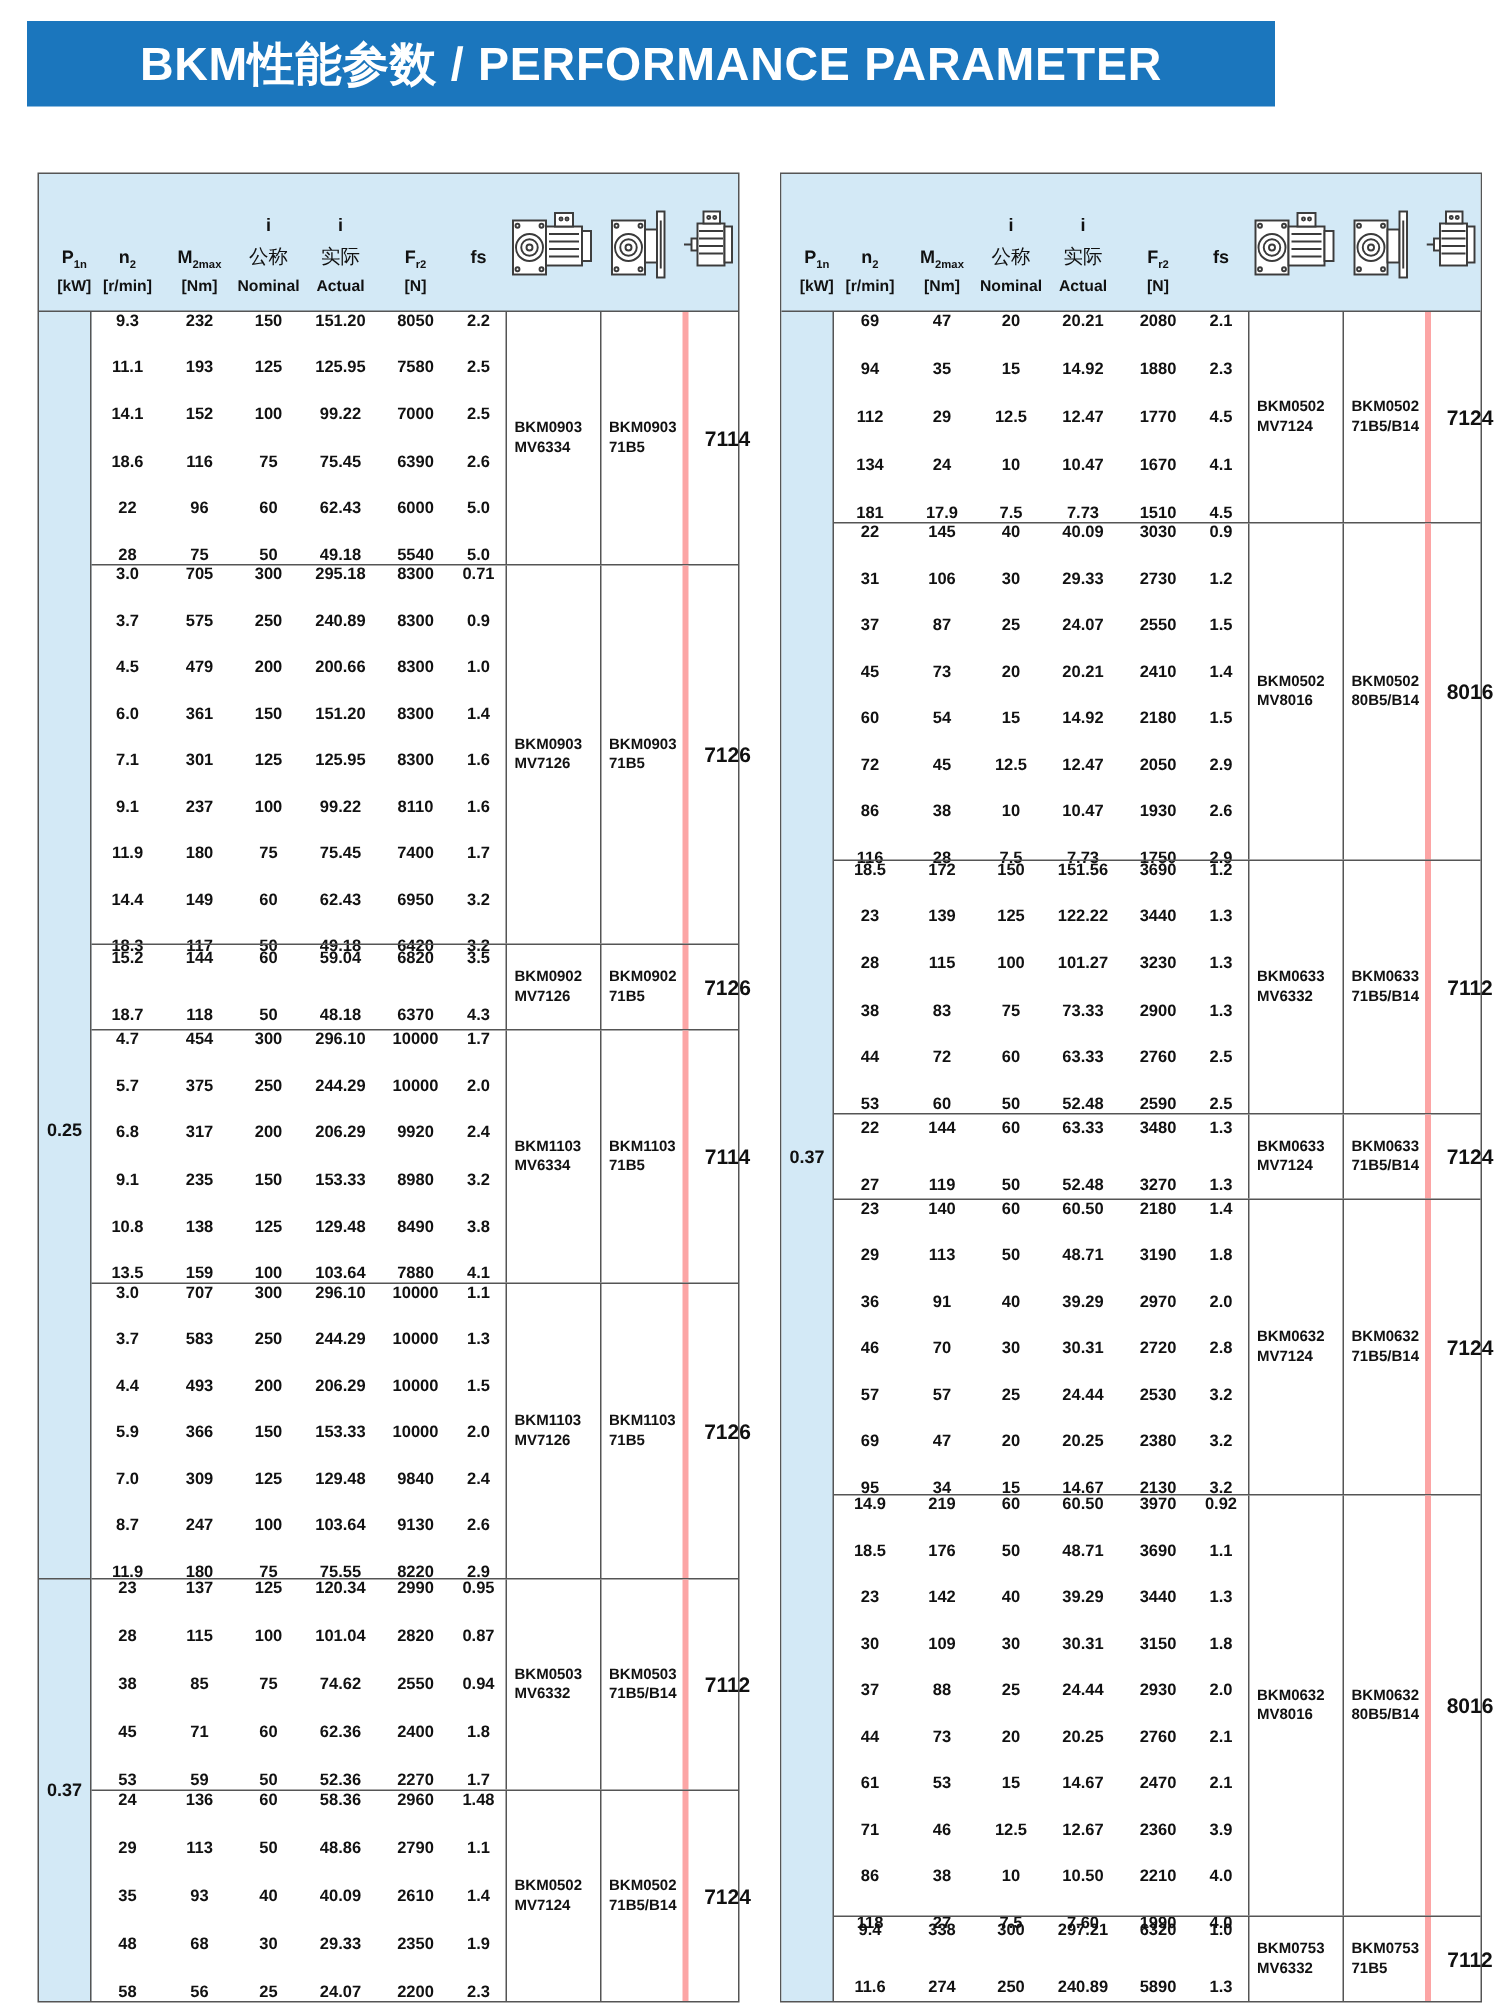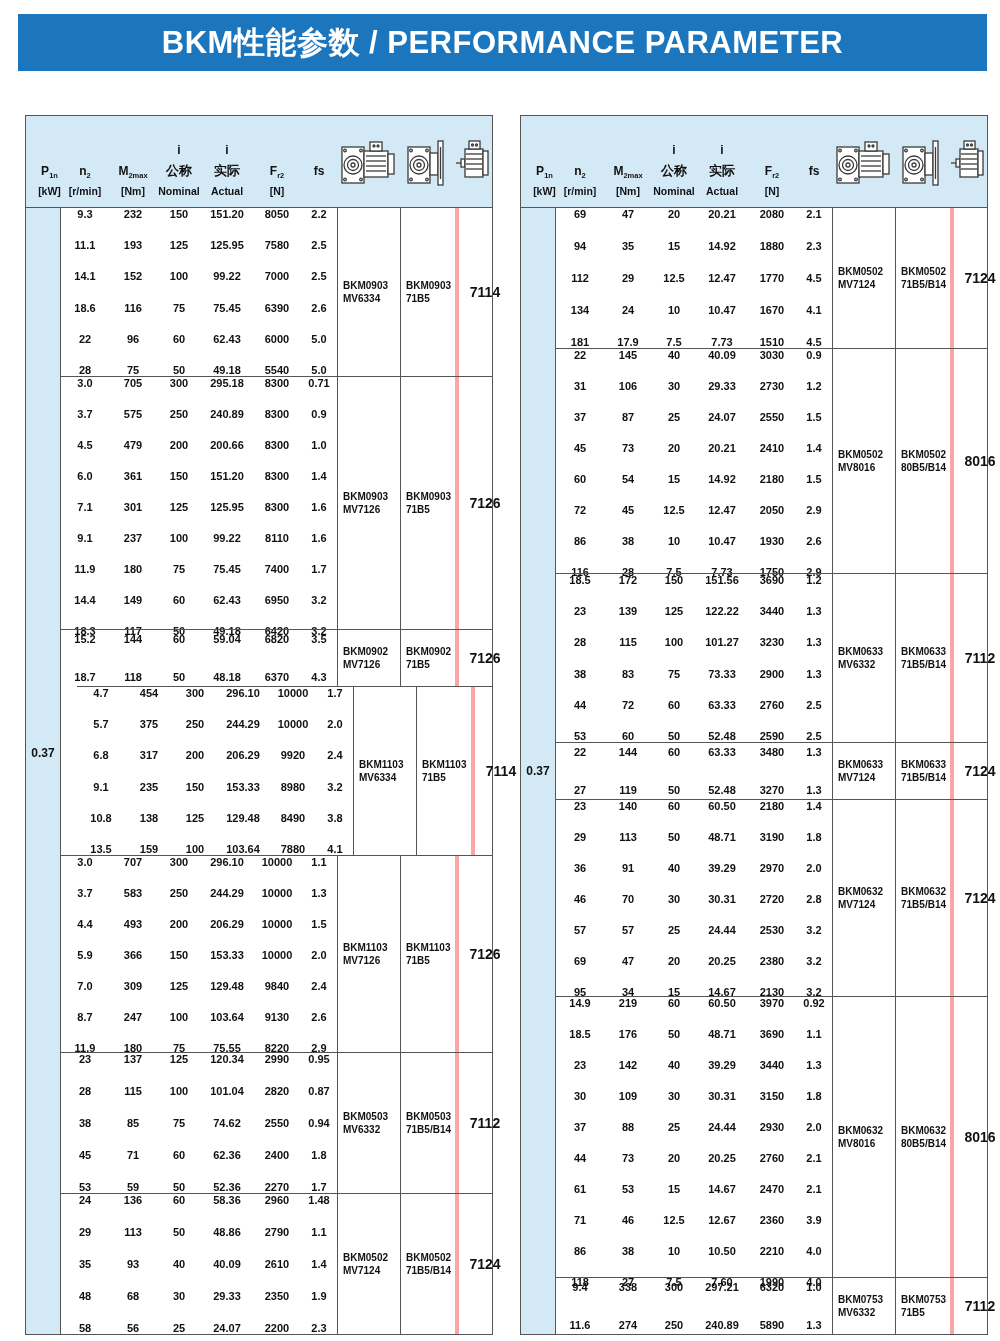--- a/index.html
+++ b/index.html
@@ -1,34 +1,34 @@
 <!DOCTYPE html>
 <html><head>
 <meta charset="utf-8">
 <style>
   html,body{margin:0;padding:0;background:#fff;}
   .page{position:relative;width:1000px;height:1341px;background:#ffffff;
         font-family:"Liberation Sans",sans-serif;color:#111;}
-  .banner{position:absolute;left:18px;top:14px;width:969px;height:57px;
+  .banner{position:absolute;left:18px;top:14px;width:832px;height:57px;
           background:#1b76bd;display:flex;align-items:center;justify-content:center;}
   .banner span{color:#ffffff;font-weight:bold;font-size:31px;letter-spacing:.5px;}
 
   .ptable{position:absolute;top:115px;width:466px;height:1218px;border:1px solid #555;
           display:flex;flex-direction:column;box-sizing:content-box;background:#fff;}
   .ptable.left{left:25px;}
   .ptable.right{left:520px;}
 
   
   .thead{height:91px;background:#d3e9f6;border-bottom:1px solid #555;display:flex;flex:none;}
   .hcol{display:flex;flex-direction:column;align-items:center;justify-content:flex-end;
         padding-bottom:7px;box-sizing:border-box;}
   .h-top{height:20px;font-weight:bold;font-size:12px;line-height:20px;}
   .h-sym{height:22px;font-weight:bold;font-size:12px;line-height:22px;white-space:nowrap;}
   .h-sym sub{font-size:7.5px;}
-  .h-zh{height:22px;font-weight:bold;font-size:13px;line-height:22px;white-space:nowrap;}
+  .h-zh{height:22px;font-weight:normal;font-size:13px;line-height:22px;white-space:nowrap;}
   .h-unit{height:18px;font-weight:bold;font-size:10.5px;line-height:18px;white-space:nowrap;}
   .hicon{display:flex;align-items:center;justify-content:center;padding-bottom:0;}
   .hicon svg{display:block;}
 
   .w-p{width:35px;padding-left:12px;} .w-n2{width:48px;} .w-m2{width:48px;} .w-inom{width:44px;}
   .w-iact{width:52px;} .w-fr2{width:48px;} .w-fs{width:36px;}
   .w-m1{width:63px;} .w-m2c{width:55px;} .w-cc{width:36px;}
 
   
   .tbody{flex:1;display:flex;min-height:0;}
@@ -149,20 +149,23 @@
             <line x1="10" y1="32" x2="26" y2="32"></line>
           <rect x="13" y="4" width="11" height="8" fill="#fff"></rect>
           <circle cx="16.5" cy="8" r="1"></circle>
             <circle cx="20.5" cy="8" r="1"></circle>
           <rect x="27" y="14" width="5" height="24" fill="#fff"></rect>
         </svg>
       </div>
     </div>
     <div class="tbody">
       <div class="pcol">
+          <div class="pseg" style="flex-grow: 30;">
+            <span class="plabel">0.25</span>
+          </div>
           <div class="pseg" style="flex-grow: 10;">
             <span class="plabel">0.37</span>
           </div>
         </div>
       <div class="groups">
           <div class="group" style="flex-grow: 6;">
             <div class="grows">
               <div class="drow">
                 <span class="dcell c0">9.3</span>
                 <span class="dcell c1">232</span>
@@ -329,21 +332,21 @@
             <div class="mcell m1">
               <span>BKM0902</span>
               <span>MV7126</span>
             </div>
             <div class="mcell m2">
               <span>BKM0902</span>
               <span>71B5</span>
             </div>
             <div class="ccell">7126</div>
           </div>
-          <div class="group" style="flex-grow: 6; margin-left: 16px;">
+          <div class="group" style="flex-grow: 6;">
             <div class="grows">
               <div class="drow">
                 <span class="dcell c0">4.7</span>
                 <span class="dcell c1">454</span>
                 <span class="dcell c2">300</span>
                 <span class="dcell c3">296.10</span>
                 <span class="dcell c4">10000</span>
                 <span class="dcell c5">1.7</span>
               </div>
               <div class="drow">

